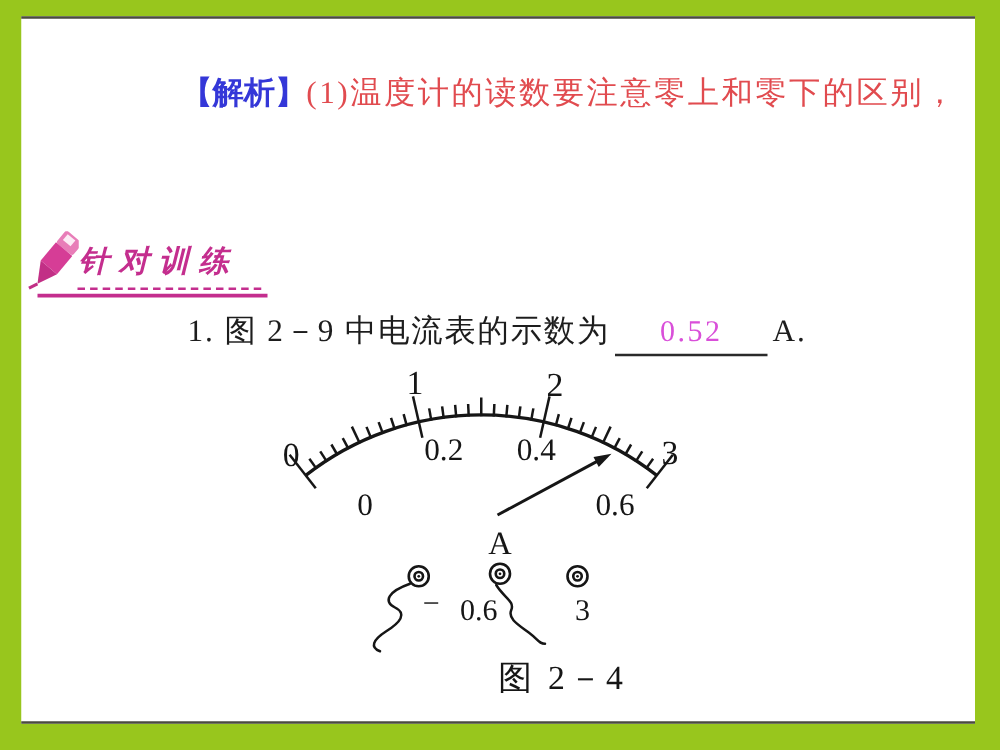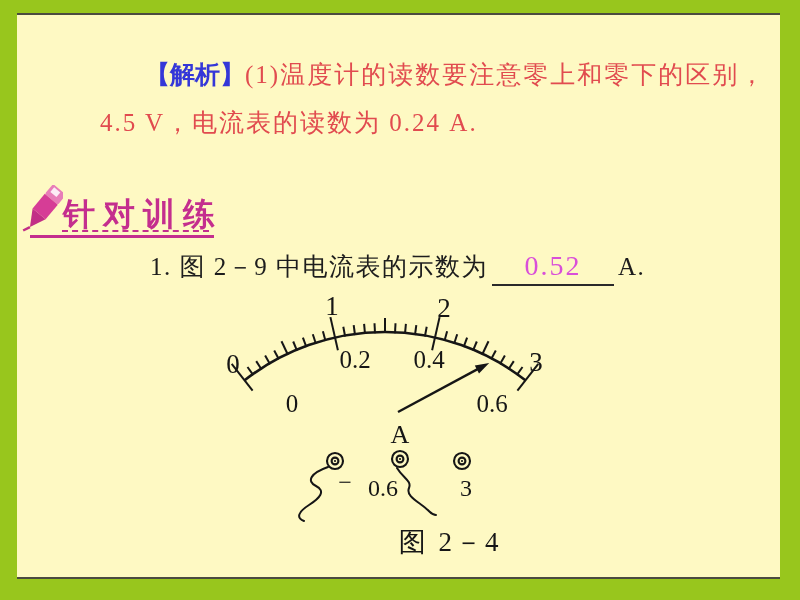--- a/index.html
+++ b/index.html
@@ -7,21 +7,21 @@
     width: 800px; height: 600px;
     background: #98c61d;
     overflow: hidden;
     font-family: "Liberation Serif", "DejaVu Serif", serif;
     position: relative;
   }
   .slide-content {
     position: absolute;
     left: 17px; top: 13px;
     width: 763px; height: 562px;
-    background: #fef9c3;
+    background: #ffffff;
     border-top: 2px solid #4b4b40;
     border-bottom: 2px solid #4b4b40;
     box-sizing: content-box;
   }
   
   .analysis {
     position: absolute;
     left: 83px; top: 36px;
     width: 645px;
     font-size: 25px;
@@ -39,22 +39,23 @@
   
   .section-header {
     position: absolute;
     left: 0; top: 170px;
     width: 220px; height: 72px;
   }
   .pen-icon { position: absolute; left: 0; top: 0; width: 46px; height: 54px; }
   .section-header .header-label {
     position: absolute;
     left: 46px; top: 8px;
-    font-size: 32px;
+    font-size: 24px;
     font-weight: bold;
+    font-style: italic;
     letter-spacing: 8px;
     color: #c42e8e;
     white-space: nowrap;
   }
   .header-dashed {
     position: absolute;
     left: 45px; top: 45px;
     width: 147px; height: 0;
     border-top: 2px dashed #c42e8e;
   }
@@ -77,21 +78,21 @@
   .answer-blank {
     display: inline-block;
     width: 122px;
     text-align: center;
     border-bottom: 2px solid #2a2a2a;
     vertical-align: baseline;
     margin: 0 4px;
   }
   .answer-value {
     color: #d94fd9;
-    font-size: 28px;
+    font-size: 24px;
     letter-spacing: 2px;
   }
   
   .meter {
     position: absolute;
     left: 178px; top: 273px;
   }
   .meter .arc { fill: none; stroke: #161616; stroke-width: 2.6; }
   .meter #ticks line { stroke: #161616; stroke-width: 2; }
   .meter text {
@@ -109,21 +110,20 @@
   .terminal .dot { fill: #161616; stroke: none; }
   .wire { fill: none; stroke: #161616; stroke-width: 2; stroke-linecap: round; }
 </style>
 </head>
 <body>
 
 <div class="slide-content">
 
   <div class="analysis">
     <div class="a-line first"><span class="tag">【解析】</span><span>(1)温度计的读数要注意零上和零下的区别，</span></div>
-    <div class="a-line">4.5 V，电流表的读数为 0.24 A.</div>
   </div>
 
   <div class="section-header">
     <svg class="pen-icon" viewBox="0 0 46 54">
       <g transform="rotate(40 23 27)">
         <rect x="15" y="-3" width="17" height="13" rx="2" fill="#e87db8"></rect>
         <rect x="18" y="-1" width="8" height="6" fill="#ffffff" opacity="0.85"></rect>
         <rect x="15" y="10" width="17" height="19" fill="#d63d96"></rect>
         <polygon points="15,29 32,29 25,45" fill="#c22f86"></polygon>
         <line x1="25" y1="45" x2="22" y2="52" stroke="#c22f86" stroke-width="2.5"></line>

